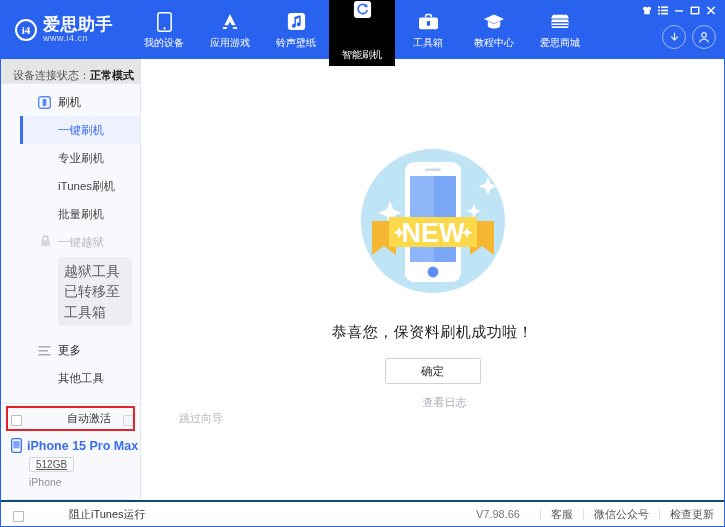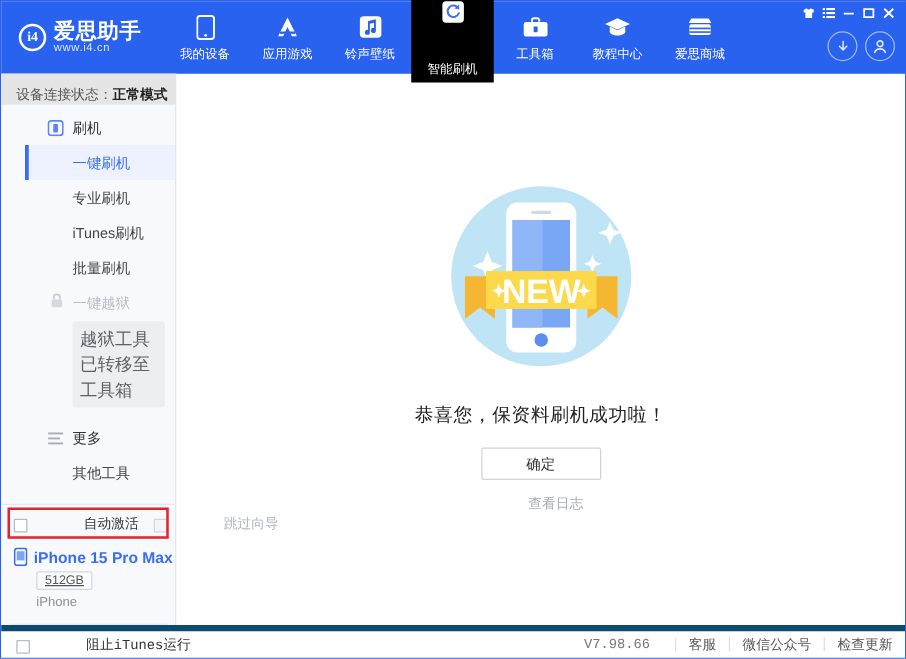--- a/index.html
+++ b/index.html
@@ -216,25 +216,25 @@
     font-size: 11.5px; color: #333; cursor: pointer;
     font-family: "Liberation Sans", sans-serif;
   }
   .log-link {
     margin-top: 11px; font-size: 11px; color: #a9adb5; cursor: pointer; margin-left: 24px;
   }
 
   
   .footer {
     height: 26px; flex: 0 0 26px;
-    border-top: 5px solid #0c4a6e;
+    border-top: 2px solid #0c4a6e;
     display: flex; align-items: center;
     padding: 0 10px 0 12px;
     background: #ffffff;
-    font-size: 11px; color: #666; font-family: Liberation Mono, monospace;
+    font-size: 11px; color: #666;
   }
   .footer .spacer { flex: 1; }
   .footer-right { display: flex; align-items: center; }
   .footer-right .ver { color: #777; margin-right: 10px; }
   .fsep { width: 1px; height: 11px; background: #dcdfe5; margin: 0 10px; }
   .flink { color: #555; cursor: pointer; }
 </style>
 </head>
 <body>
 

